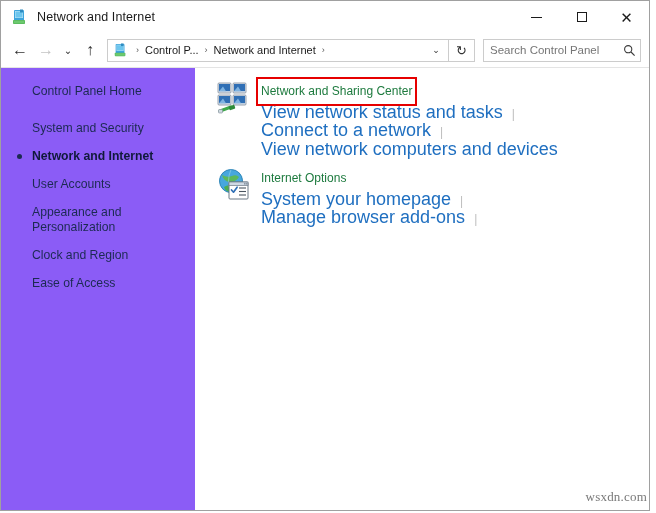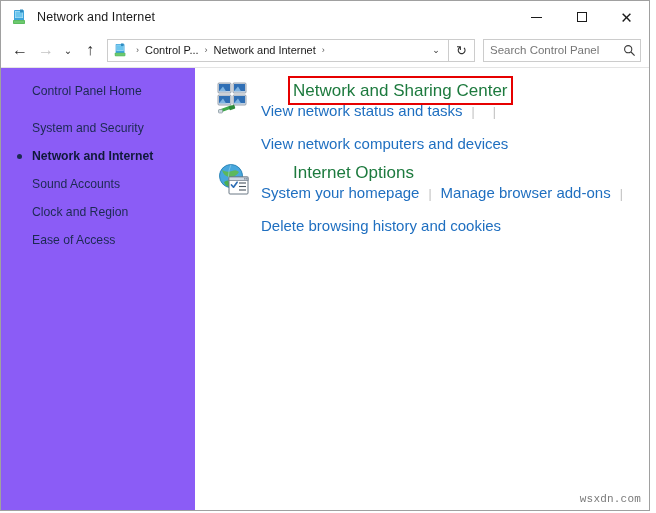--- a/index.html
+++ b/index.html
@@ -233,63 +233,62 @@
   .cat-icon {
     width: 34px;
     height: 34px;
     flex: none;
     margin-right: 10px;
     margin-top: 1px;
     position: relative;
   }
   .cat-body { flex: 1; min-width: 0; padding-top: 1px; }
   .cat-title {
-    font-size: 17px;
+    font-size: 12px;
     color: #1d7a3e;
     line-height: 19px;
     display: inline-block;
     cursor: default;
-    margin-left: 32px;
   }
   .cat-title.highlighted {
     outline: 2px solid #e60000;
     outline-offset: 3px;
     position: relative;
   }
   .links-row {
     display: flex;
     align-items: baseline;
     flex-wrap: wrap;
     margin-top: 3px;
   }
   .link {
-    font-size: 15px;
+    font-size: 18px;
     color: #1f6fc0;
     line-height: 16px;
     cursor: default;
     white-space: nowrap;
   }
   .pipe {
     color: #bdbdbd;
     font-size: 12px;
     padding: 0 9px;
     line-height: 16px;
   }
-  .links-row.second { margin-top: 16px; }
+  .links-row.second { margin-top: 1px; }
 
   
   .ctrlpanel-ico svg, .cat-icon svg, .title-icon svg { display: block; }
 
   .watermark {
     position: absolute;
-    right: 8px;
+    right: 2px;
     bottom: 5px;
-    font-size: 11px;
+    font-size: 13px;
     color: #7a7a7a;
-    font-family: Liberation Mono, monospace;
+    font-family: Liberation Serif, serif;
     letter-spacing: .2px;
   }
 </style>
 </head>
 <body>
 
 <div class="window">
 
   <div class="titlebar">
     <div class="title-icon">
@@ -353,21 +352,22 @@
       </div>
     </div>
   </div>
 
   <div class="content">
 
     <div class="sidebar">
       <div class="side-item home">Control Panel Home</div>
       <div class="side-item">System and Security</div>
       <div class="side-item current">Network and Internet</div>
-      <div class="side-item">Sound Accounts</div>
+      <div class="side-item">User Accounts</div>
+      <div class="side-item two-line">Appearance and Personalization</div>
       <div class="side-item">Clock and Region</div>
       <div class="side-item">Ease of Access</div>
     </div>
 
     <div class="main">
 
       <div class="category">
         <div class="cat-icon">
           <svg width="34" height="34" viewBox="0 0 34 34">
             <g>
@@ -387,20 +387,21 @@
               <rect x="12" y="24.5" width="6" height="4" rx="1" transform="rotate(-20 15 26.5)" fill="#2e8b38"></rect>
               <rect x="1.5" y="28.5" width="4" height="3.5" rx="0.7" fill="#cfd8e0" stroke="#7f8c99" stroke-width="0.6"></rect>
             </g>
           </svg>
         </div>
         <div class="cat-body">
           <div class="cat-title highlighted">Network and Sharing Center</div>
           <div class="links-row">
             <span class="link">View network status and tasks</span>
             <span class="pipe">|</span>
+            <span class="link">Connect to a network</span>
             <span class="pipe">|</span>
           </div>
           <div class="links-row second">
             <span class="link">View network computers and devices</span>
           </div>
         </div>
       </div>
 
       <div class="category">
         <div class="cat-icon">
@@ -423,22 +424,19 @@
           </svg>
         </div>
         <div class="cat-body">
           <div class="cat-title">Internet Options</div>
           <div class="links-row">
             <span class="link">System your homepage</span>
             <span class="pipe">|</span>
             <span class="link">Manage browser add-ons</span>
             <span class="pipe">|</span>
           </div>
-          <div class="links-row second">
-            <span class="link">Delete browsing history and cookies</span>
-          </div>
         </div>
       </div>
 
       <div class="watermark">wsxdn.com</div>
     </div>
   </div>
 </div>
 
 </body></html>

